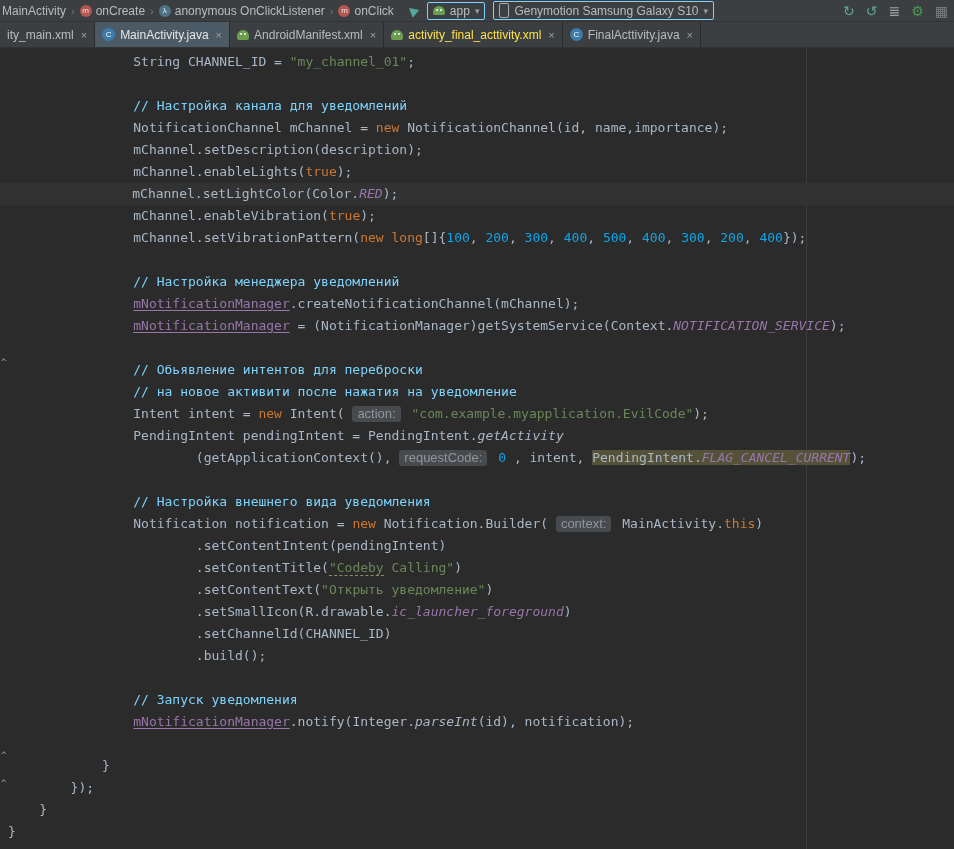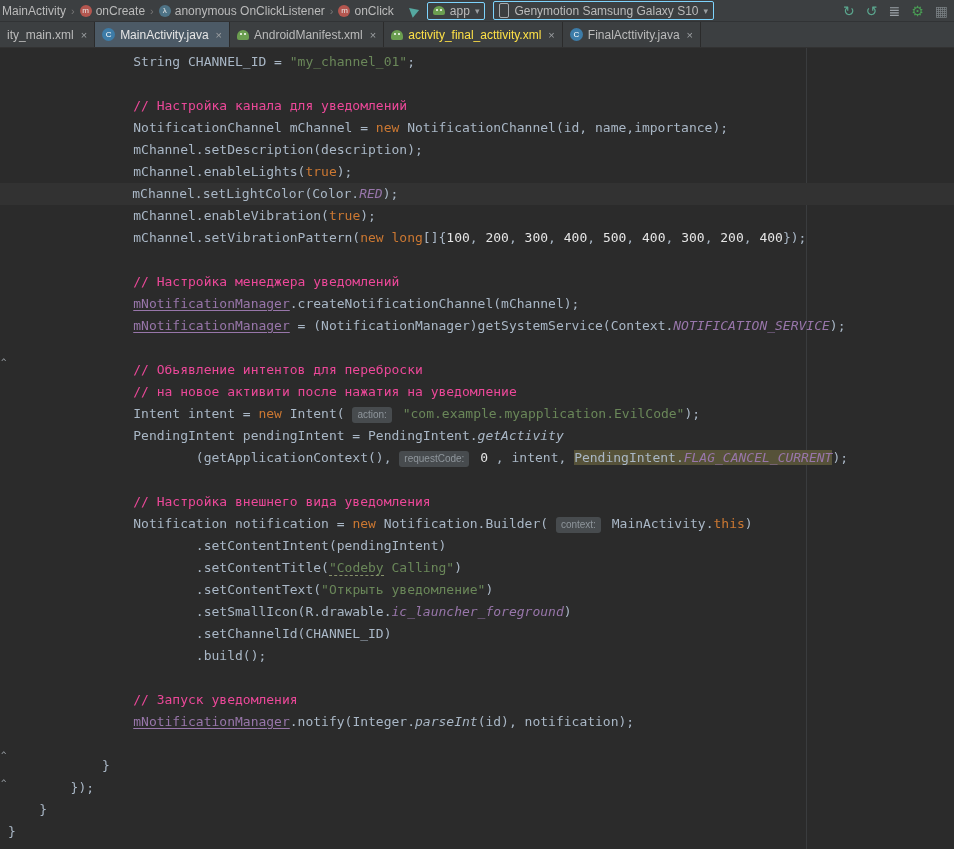--- a/index.html
+++ b/index.html
@@ -43,28 +43,28 @@
   
   .editor{position:relative;height:802px;background:#2B2B2B;color:#A9B7C6;
     font-family:"DejaVu Sans Mono","Liberation Mono",monospace;font-size:13px;line-height:22px;
     padding:3px 0 0 8px;overflow:hidden;}
   .margin-guide{position:absolute;left:806px;top:0;bottom:0;width:1px;background:#3A3C3E;}
   .code-line{height:22px;white-space:pre;position:relative;z-index:1;}
   .code-line.current{background:#323232;margin-left:-8px;padding-left:7px;}
   .tk-p{color:#A9B7C6;}
   .tk-k{color:#CC7832;}
   .tk-s{color:#6A8759;}
-  .tk-c{color:#ec4899;}
-  .tk-n{color:#e5e5e5;}
+  .tk-c{color:#7dd3fc;}
+  .tk-n{color:#0ea5e9;}
   .tk-ci{color:#9876AA;font-style:italic;}
   .tk-fu{color:#9876AA;text-decoration:underline;text-underline-offset:2px;}
   .tk-im{font-style:italic;}
   .tk-sel{background:#565239;}
   .tk-typo{border-bottom:1px dashed #87906B;}
-  .tk-hint{background:#474B4E;color:#8F969C;border-radius:3px;font-size:10px;padding:1px 5px;
+  .tk-hint{background:#474B4E;color:#8F969C;border-radius:3px;font-size:13px;padding:1px 5px;
     margin-right:3px;font-family:"Liberation Sans",sans-serif;display:inline-block;line-height:14px;}
   .gutter-mark{position:absolute;left:1px;color:#9AA0A6;font-size:9px;z-index:2;
     font-family:"DejaVu Sans Mono",monospace;}
 </style>
 </head>
 <body>
 
 <div class="toolbar">
   <div class="crumbs" id="breadcrumbs">
       <span class="crumb">MainActivity</span>

